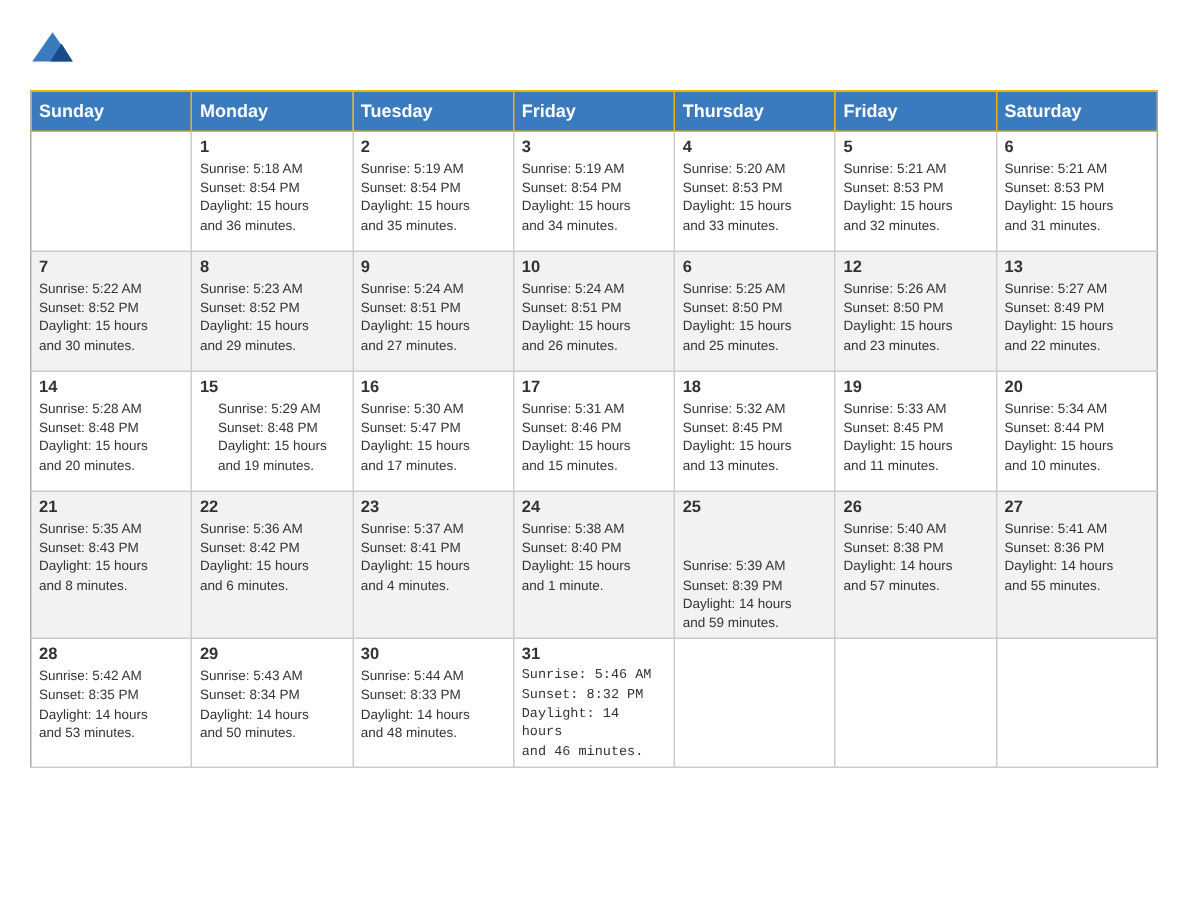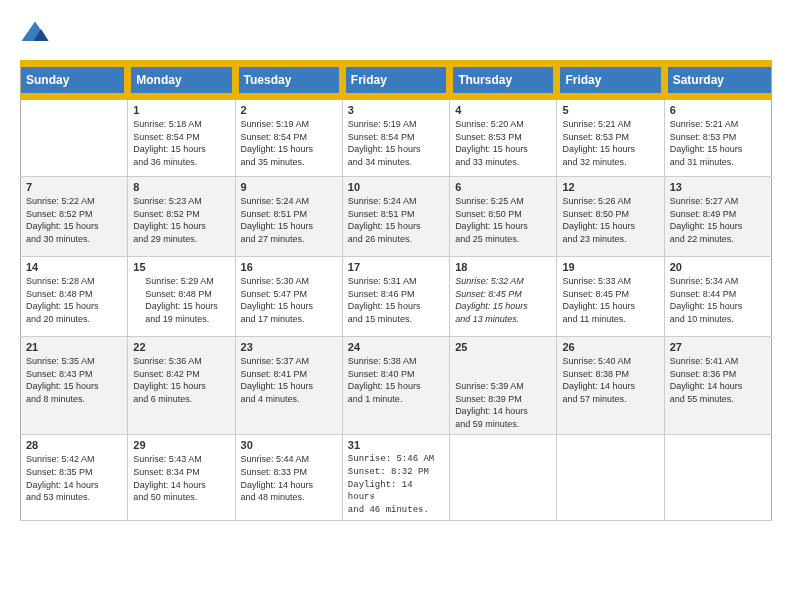--- a/index.html
+++ b/index.html
@@ -51,21 +51,21 @@
       border-collapse: collapse;
       table-layout: fixed;
     }
     th {
       background-color: #3a7abf;
       color: #fff;
       font-size: 12px;
       font-weight: bold;
       text-align: left;
       padding: 6px 5px;
-      border: 7px solid #eab308;
+      border: 1px solid #eab308;
     }
     td {
       border: 1px solid #ccc;
       vertical-align: top;
       padding: 4px 5px;
       font-size: 9.5px;
       color: #333;
       height: 80px;
     }
     .day-num {
@@ -239,21 +239,21 @@
         </td>
         <td>
           <div class="day-num">17</div>
           <div class="day-info" style="white-space: pre-line;">Sunrise: 5:31 AM
 Sunset: 8:46 PM
 Daylight: 15 hours
 and 15 minutes.</div>
         </td>
         <td>
           <div class="day-num">18</div>
-          <div class="day-info" style="white-space: pre-line; font-style: italic;">Sunrise: 5:32 AM
+          <div class="day-info" style="white-space: pre-line;">Sunrise: 5:32 AM
 Sunset: 8:45 PM
 Daylight: 15 hours
 and 13 minutes.</div>
         </td>
         <td>
           <div class="day-num">19</div>
           <div class="day-info" style="white-space: pre-line;">Sunrise: 5:33 AM
 Sunset: 8:45 PM
 Daylight: 15 hours
 and 11 minutes.</div>

